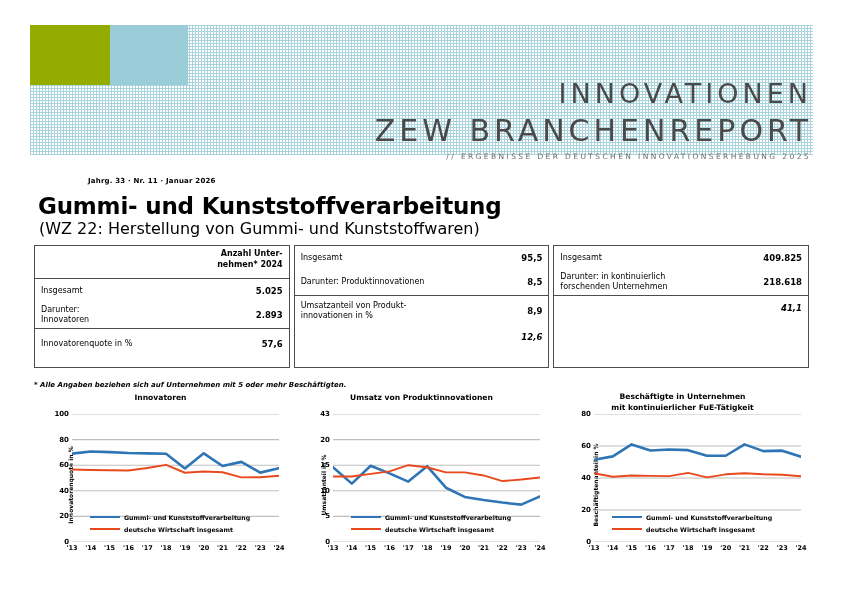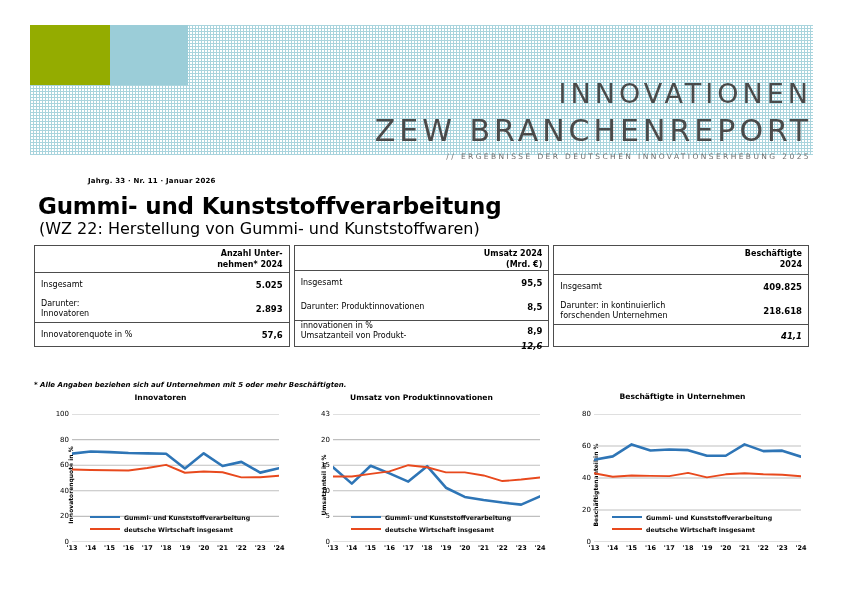--- a/index.html
+++ b/index.html
@@ -36,21 +36,21 @@
     position:absolute;right:31px;top:152px;text-align:right;
     font-size:7.5px;letter-spacing:2.4px;color:#6d6d6d;white-space:nowrap;
   }
 
   
   .issue-line{position:absolute;left:88px;top:177px;font-size:7px;font-weight:bold;color:#000;letter-spacing:0.2px;}
   .doc-title{position:absolute;left:38px;top:193px;font-size:23px;font-weight:bold;letter-spacing:-0.2px;color:#000;}
   .doc-subtitle{position:absolute;left:39px;top:219px;font-size:16px;color:#000;}
 
   
-  .tbl-wrap{position:absolute;left:34px;top:245px;width:775px;height:102px;display:flex;gap:4px;}
+  .tbl-wrap{position:absolute;left:34px;top:245px;width:775px;height:123px;display:flex;gap:4px;}
   .tcol{
     flex:1 1 0;border:1.6px solid #4d4d4d;box-sizing:border-box;
     display:flex;flex-direction:column;background:#fff;
   }
   .tcol .trow{display:flex;align-items:center;box-sizing:border-box;padding:0 6px;}
   .thead{height:33px;align-items:flex-start !important;padding-top:3px !important;
          border-bottom:1.6px solid #4d4d4d;justify-content:flex-end;}
   .thead .thv{font-size:8px;font-weight:bold;text-align:right;line-height:10.5px;}
   .grp1{border-bottom:1.6px solid #4d4d4d;}
   .trow .lbl{flex:1 1 auto;font-size:8px;line-height:10px;}
@@ -71,21 +71,21 @@
     position:absolute;left:0;top:0;width:100%;text-align:center;
     font-size:7.6px;font-weight:bold;line-height:11px;color:#000;
   }
   .ch-title.two{top:-1px;}
   .ylab{
     position:absolute;left:2px;top:50%;transform:translateY(-50%) rotate(-90deg);
     transform-origin:center;font-size:6px;font-weight:bold;white-space:nowrap;color:#000;
   }
   .plot{position:absolute;left:42px;top:22px;width:207px;height:128px;}
   .plot svg{display:block;}
-  .ytick{position:absolute;right:calc(100% + 3px);font-size:7px;font-weight:normal;
+  .ytick{position:absolute;right:calc(100% + 3px);font-size:7px;font-weight:bold;
          transform:translateY(-50%);white-space:nowrap;color:#000;}
   .xaxis{position:absolute;left:42px;top:152px;width:207px;height:14px;}
   .xtick{position:absolute;font-size:6.5px;font-weight:bold;transform:translateX(-50%);color:#000;}
   .legend{position:absolute;left:60px;top:119px;}
   .lgrow{display:flex;align-items:center;height:12px;}
   .lgline{width:30px;height:2.6px;margin-right:4px;flex:0 0 auto;}
   .lgtxt{font-size:6.2px;font-weight:bold;white-space:nowrap;color:#000;}
 </style>
 </head>
 <body>
@@ -127,56 +127,44 @@
           <div class="val">2.893</div>
         </div>
       </div>
       <div class="trow r-c">
         <div class="lbl">Innovatorenquote in %</div>
         <div class="val">57,6</div>
       </div>
     </div>
 
     <div class="tcol">
-      <div class="trow thead">
-        <div class="thv">
-          <div>Umsatz 2024</div>
-          <div>(Mrd. €)</div>
-        </div>
-      </div>
       <div class="grp1">
         <div class="trow r-a">
           <div class="lbl">Insgesamt</div>
           <div class="val">95,5</div>
         </div>
         <div class="trow r-b">
           <div class="lbl">Darunter: Produktinnovationen</div>
           <div class="val">8,5</div>
         </div>
       </div>
       <div class="trow r-c">
         <div class="lbl">
+          <div>Umsatzanteil von Produkt-</div>
           <div>innovationen in %</div>
-          <div>Umsatzanteil von Produkt-</div>
         </div>
         <div class="val">8,9</div>
       </div>
       <div class="trow r-d it">
         <div class="lbl"></div>
         <div class="val">12,6</div>
       </div>
     </div>
 
     <div class="tcol">
-      <div class="trow thead">
-        <div class="thv">
-          <div>Beschäftigte</div>
-          <div>2024</div>
-        </div>
-      </div>
       <div class="grp1">
         <div class="trow r-a">
           <div class="lbl">Insgesamt</div>
           <div class="val">409.825</div>
         </div>
         <div class="trow r-b">
           <div class="lbl">
             <div>Darunter: in kontinuierlich</div>
             <div>forschenden Unternehmen</div>
           </div>
@@ -289,20 +277,21 @@
           <div class="lgrow">
             <span class="lgline" style="background: rgb(232, 73, 29);"></span>
             <span class="lgtxt">deutsche Wirtschaft insgesamt</span>
           </div>
         </div>
     </div>
 
     <div class="chart">
       <div class="ch-title two">
         <div>Beschäftigte in Unternehmen</div>
+        <div>mit kontinuierlicher FuE-Tätigkeit</div>
       </div>
       <div class="ylab">Beschäftigtenanteil in %</div>
       <div class="plot">
           <svg width="207" height="128">
             <line x1="0" x2="207" y1="128" y2="128" stroke="#bfbfbf" stroke-width="1.1"></line>
             <line x1="0" x2="207" y1="96" y2="96" stroke="#bfbfbf" stroke-width="1.1"></line>
             <line x1="0" x2="207" y1="64" y2="64" stroke="#bfbfbf" stroke-width="1.1"></line>
             <line x1="0" x2="207" y1="32" y2="32" stroke="#bfbfbf" stroke-width="1.1"></line>
             <line x1="0" x2="207" y1="0" y2="0" stroke="#bfbfbf" stroke-width="1.1"></line>
             <polyline points="0.00,45.76 18.82,42.40 37.64,30.40 56.45,36.48 75.27,35.52 94.09,36.16 112.91,41.76 131.73,41.76 150.55,30.40 169.36,37.12 188.18,36.64 207.00,42.72" fill="none" stroke="#2e75b6" stroke-width="2.6" stroke-linejoin="round" stroke-linecap="round"></polyline>

